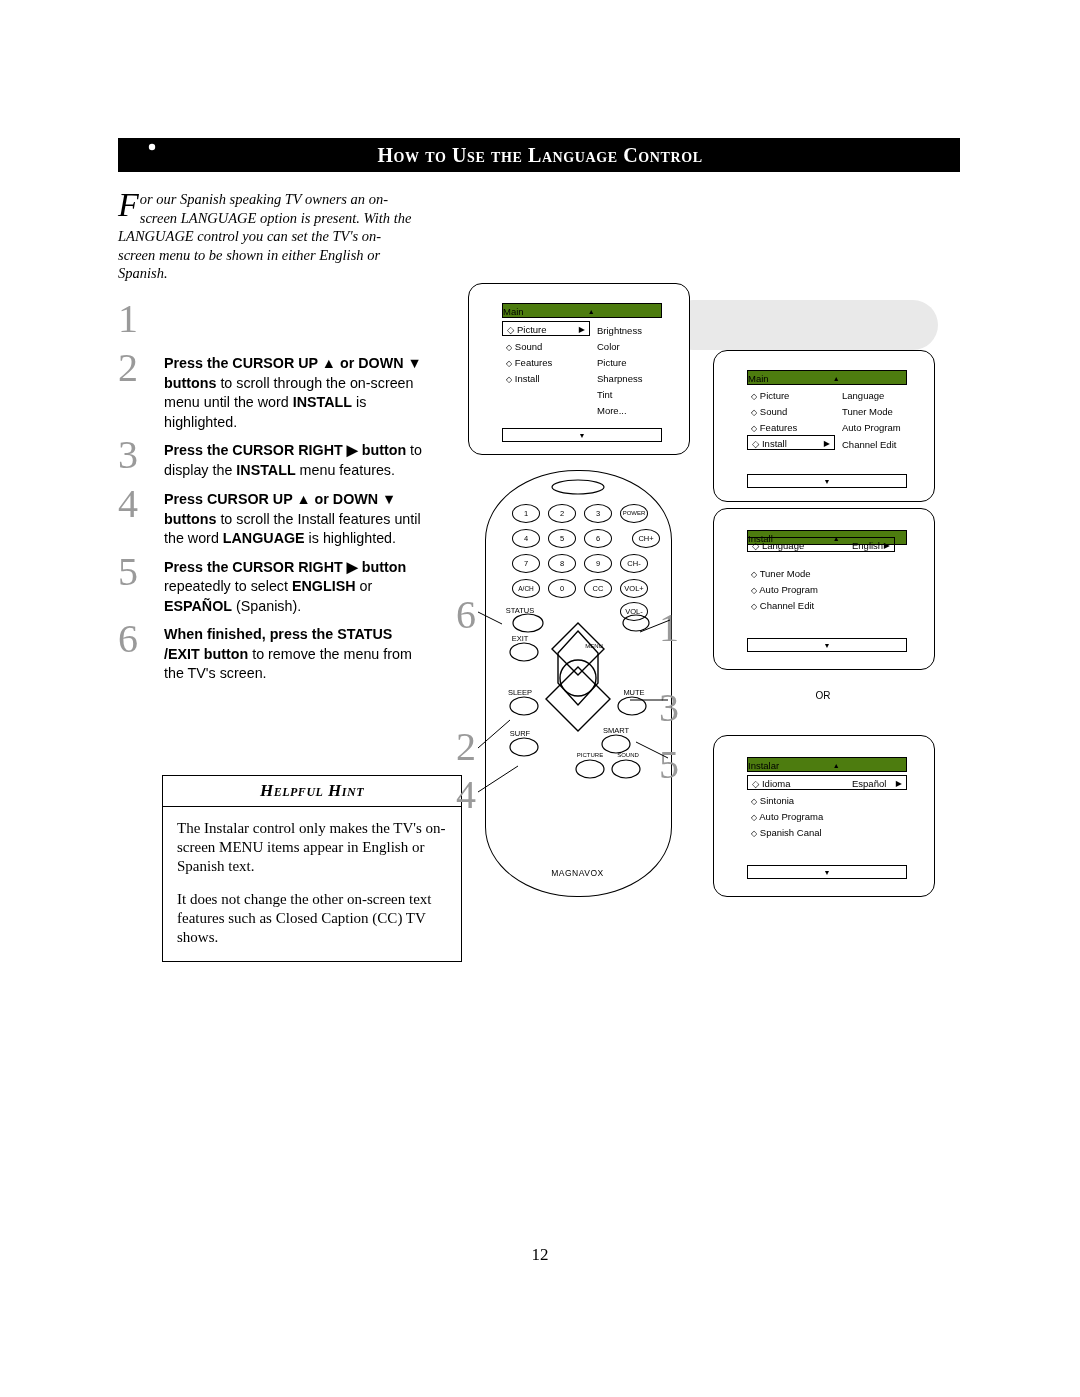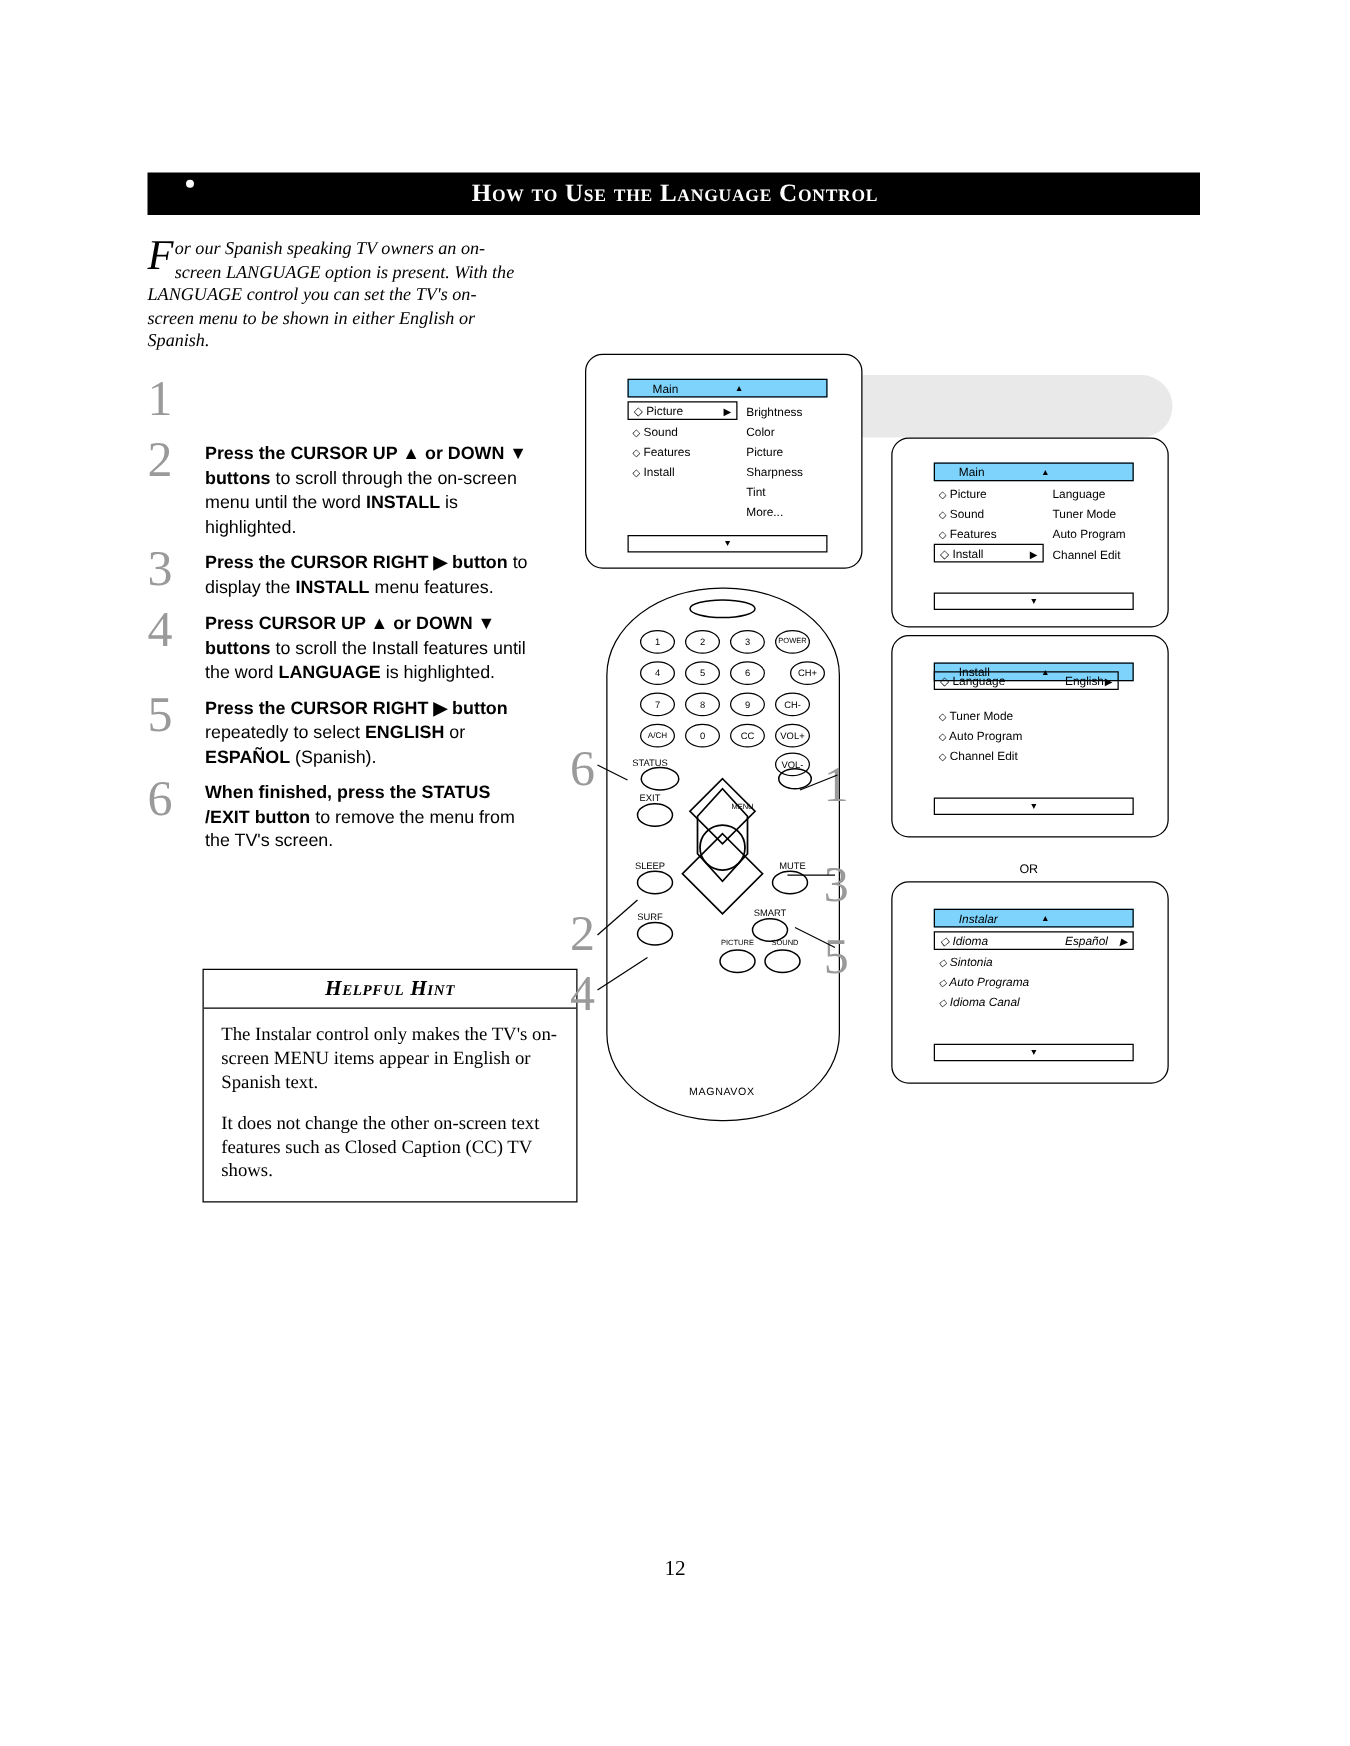--- a/index.html
+++ b/index.html
@@ -196,22 +196,22 @@
     position: absolute;
     left: 11px; top: 11px;
     right: 11px; bottom: 11px;
   }
   .osd-title {
     position: absolute;
     border: 1px solid #000;
     height: 15px;
     line-height: 15px;
     font-size: 9.5px;
-    padding-left: 19px;
-    background: #7dd3fc;
+    padding-left: 0;
+    background: #4d7c0f;
     box-sizing: border-box;
   }
   .osd-title .up {
     position: absolute;
     right: 42%;
     top: 0;
     font-size: 7px;
   }
   .osd-bottom {
     position: absolute;
@@ -379,34 +379,34 @@
       </div>
       <div class="osd-item" style="left:26px; top:48px;"><span class="dia">◇</span> <span>Tuner Mode</span></div>
       <div class="osd-item" style="left:26px; top:64px;"><span class="dia">◇</span> <span>Auto Program</span></div>
       <div class="osd-item" style="left:26px; top:80px;"><span class="dia">◇</span> <span>Channel Edit</span></div>
       <div class="osd-bottom" style="left:22px; top:118px; width:160px;">▼</div>
     </div>
   </div>
 
   <div class="orlabel" style="left:713px; top:690px; width:220px;">OR</div>
 
-  <div class="tvbox" style="left:713px; top:705px; width:220px; height:160px;font-style:italic;">
+  <div class="tvbox" style="left:713px; top:735px; width:220px; height:160px;">
     <div class="tvinner">
       <div class="osd-title" style="left:22px; top:10px; width:160px;">
         <span>Instalar</span>
         <span class="up">▲</span>
       </div>
       <div class="osd-hl" style="left:22px; top:28px; width:160px;">
         <span class="dia">◇</span> <span>Idioma</span>
         <span style="position:absolute; left:104px;">Español</span>
         <span class="rt">▶</span>
       </div>
       <div class="osd-item" style="left:26px; top:48px;"><span class="dia">◇</span> <span>Sintonia</span></div>
       <div class="osd-item" style="left:26px; top:64px;"><span class="dia">◇</span> <span>Auto Programa</span></div>
-      <div class="osd-item" style="left:26px; top:80px;"><span class="dia">◇</span> <span>Idioma Canal</span></div>
+      <div class="osd-item" style="left:26px; top:80px;"><span class="dia">◇</span> <span>Spanish Canal</span></div>
       <div class="osd-bottom" style="left:22px; top:118px; width:160px;">▼</div>
     </div>
   </div>
 
   <div class="remote-wrap">
     <div class="remote-body">
 
       <div class="rk" style="left:26px; top:33px;">1</div>
       <div class="rk" style="left:62px; top:33px;">2</div>
       <div class="rk" style="left:98px; top:33px;">3</div>

